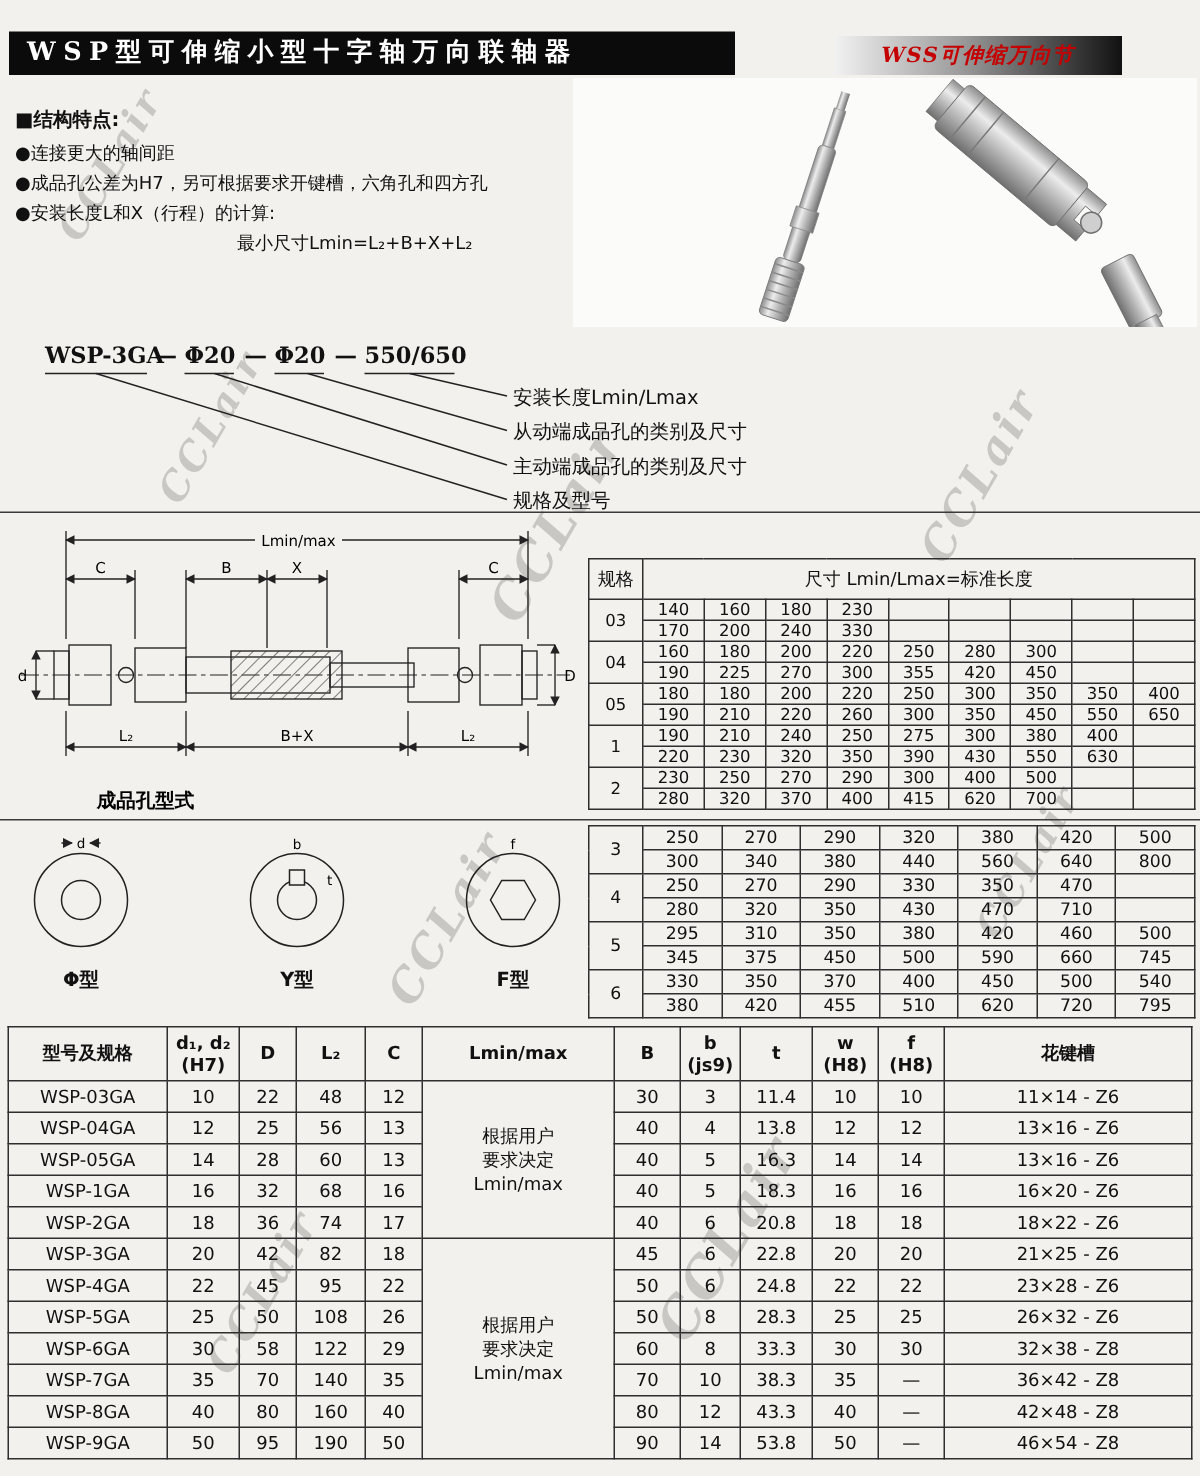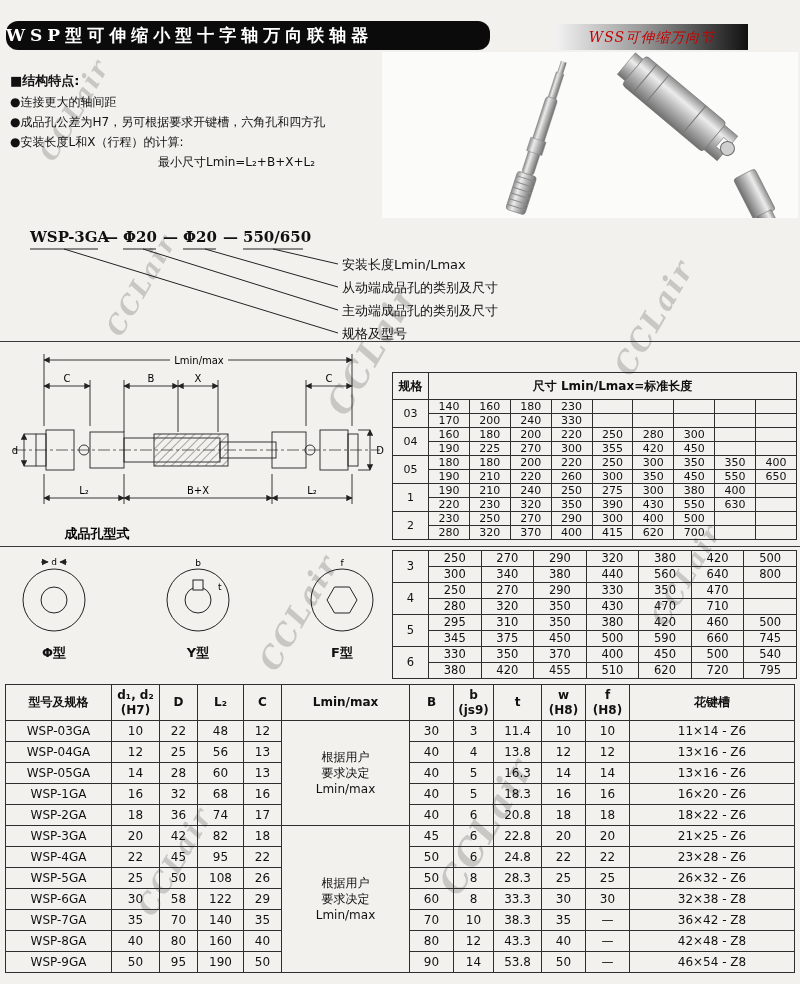--- a/index.html
+++ b/index.html
@@ -6,24 +6,24 @@
   html,body{width:800px;height:984px;}
   body{position:relative;background:#f3f1ed;color:#111;
        font-family:"DejaVu Sans","Liberation Sans",sans-serif;overflow:hidden;}
 
   .abs{position:absolute;}
   .hr{position:absolute;left:0;width:800px;border-top:1px solid #3a3a3a;height:0;}
 
   
   #title-bar{left:6px;top:21px;width:484px;height:29px;background:#0b0b0b;color:#fff;
     font-family:"DejaVu Serif","Liberation Serif",serif;font-weight:bold;font-size:17px;
-    letter-spacing:5px;line-height:29px;padding-left:0;border-radius:12px;}
+    letter-spacing:5px;line-height:29px;padding-left:12px;}
   #corner{left:556px;top:24px;width:192px;height:26px;
     background:linear-gradient(to right,#f2f2f2 0%,#999 45%,#111 100%);
-    font-family:"DejaVu Serif","Liberation Serif",serif;font-weight:normal;font-style:italic;
+    font-family:"DejaVu Serif","Liberation Serif",serif;font-weight:bold;font-style:italic;
     font-size:14px;line-height:26px;text-align:center;letter-spacing:1px;}
 
   
   #photo{left:382px;top:52px;width:416px;height:166px;}
 
   
   #features{left:10px;top:70px;width:376px;font-size:12px;line-height:20px;}
   #features .sec-heading{font-size:13px;font-weight:bold;line-height:22px;}
   #features .formula{padding-left:14px;}
   #features .formula b{font-weight:normal;margin-right:14px;}
@@ -44,21 +44,21 @@
   #holes{left:8px;top:554px;width:380px;height:128px;display:flex;justify-content:space-between;}
   .hole{width:92px;text-align:center;}
   .hole .hlabel{font-size:13px;font-weight:bold;margin-top:2px;text-align:center;}
 
   
   table{border-collapse:collapse;table-layout:fixed;width:100%;}
   #size-a{left:392px;top:372px;width:405px;}
   #size-b{left:392px;top:550px;width:405px;}
   .size-table td,.size-table th{border:1px solid #2e2e2e;text-align:center;font-size:11px;
       line-height:13px;height:14px;padding:0;overflow:hidden;}
-  .size-table th.hdr{height:26px;font-size:12px;line-height:26px;font-weight:bold;}
+  .size-table th.hdr{height:26px;font-size:12px;line-height:26px;font-weight:normal;}
   #size-b td{height:16px;line-height:15px;font-size:11.5px;}
   .spec-col{width:36px;}
 
   
   #main-wrap{left:5px;top:684px;width:790px;}
   .main-table td,.main-table th{border:1px solid #2e2e2e;text-align:center;font-size:12px;
       height:21px;padding:0 1px;overflow:hidden;}
   .main-table th{font-weight:bold;white-space:pre-line;line-height:15px;height:36px;}
   .main-table td.note{white-space:pre-line;line-height:16px;}
 

